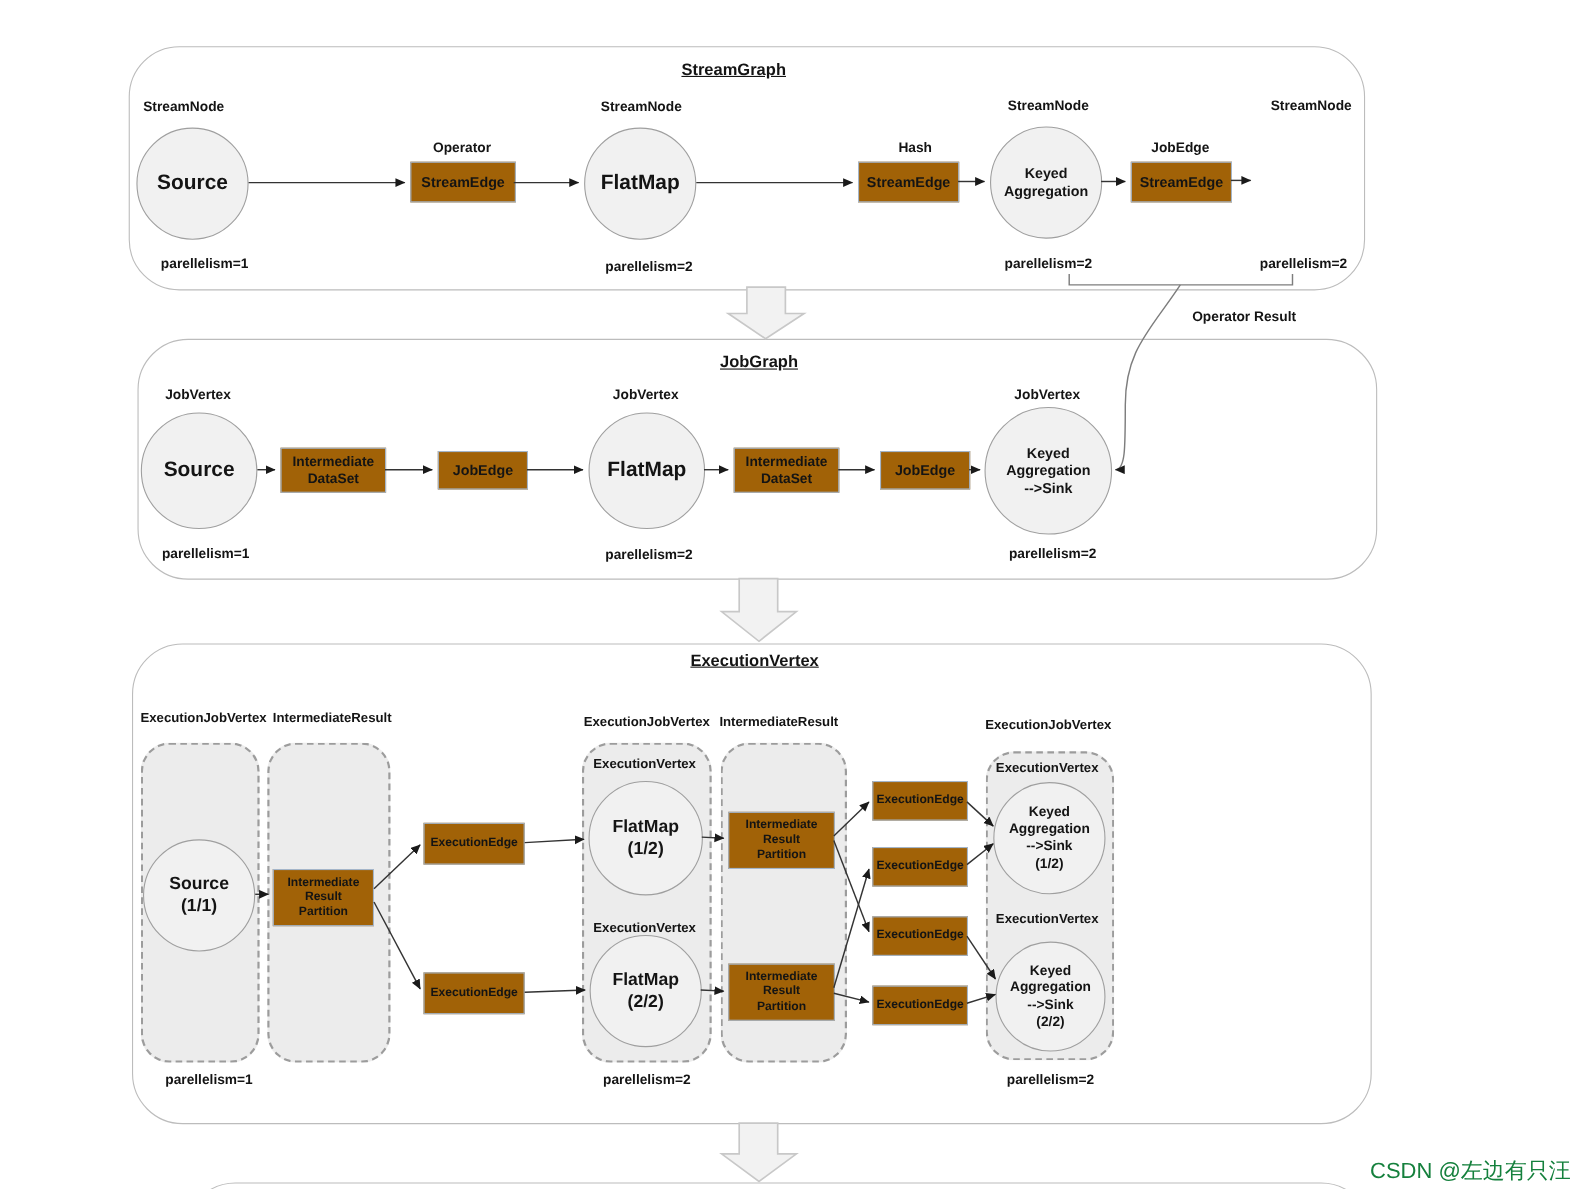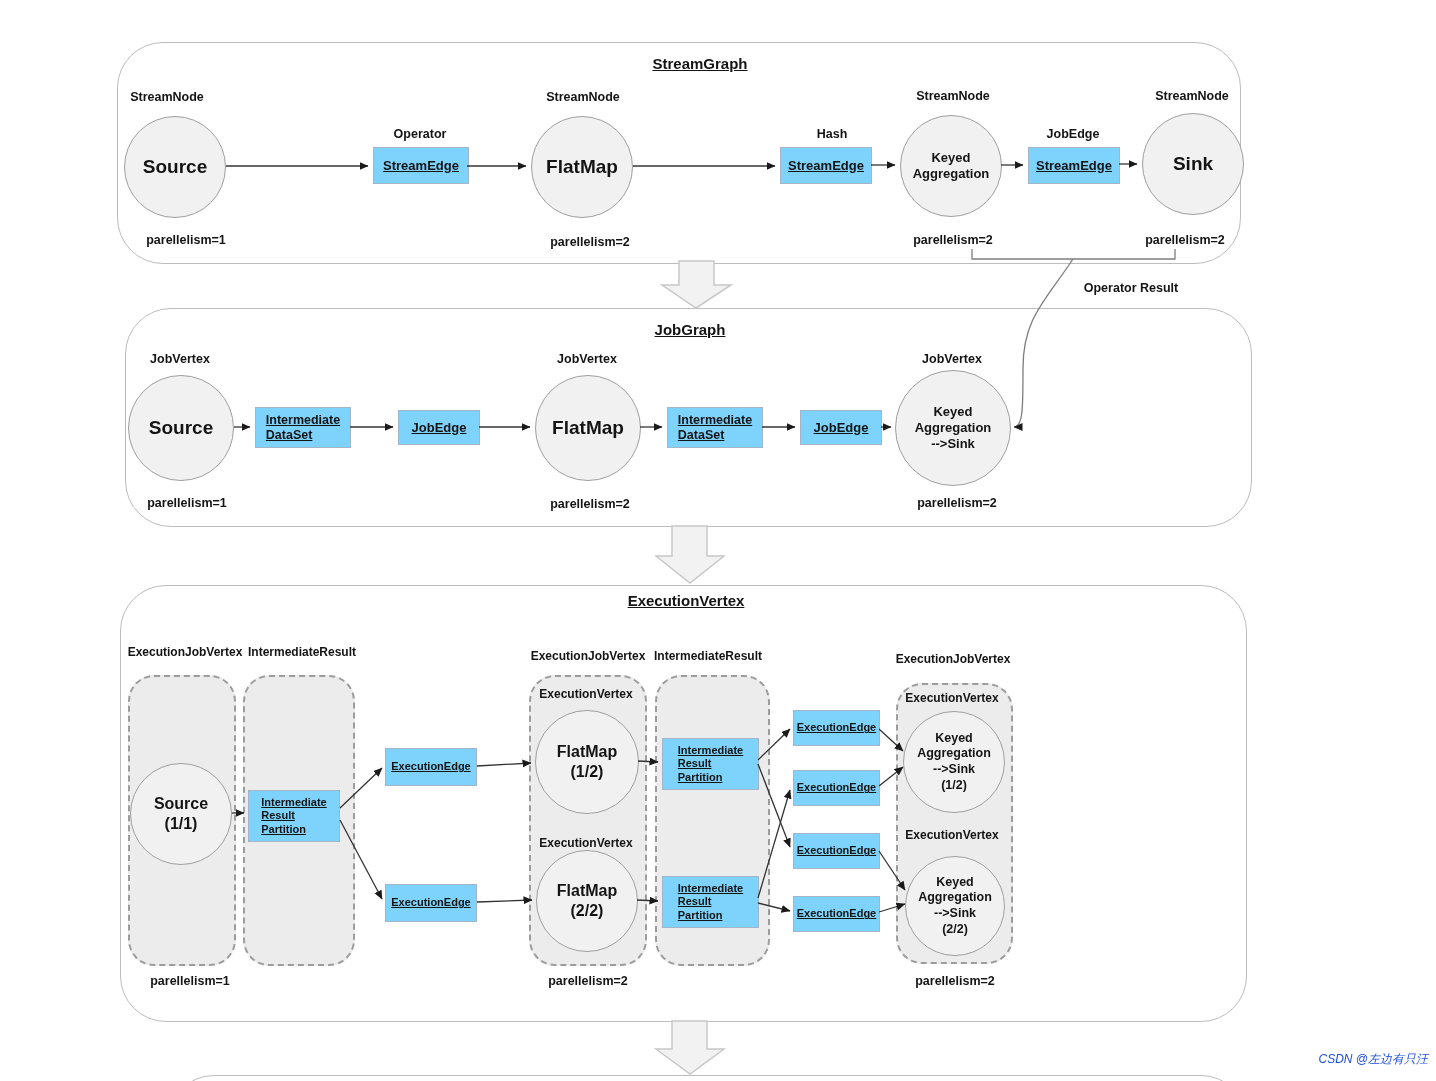--- a/index.html
+++ b/index.html
@@ -6,56 +6,55 @@
   .canvas{
     position:relative;width:1436px;height:1081px;background:#ffffff;
     font-family:"Liberation Sans",sans-serif;color:#141414;overflow:hidden;
   }
   .panel{position:absolute;border:1px solid #bcbcbc;border-radius:46px;background:#ffffff;}
   .panel-title{position:absolute;transform:translateX(-50%);font-weight:bold;font-size:15px;
     text-decoration:underline;color:#141414;white-space:nowrap;}
   .circle{position:absolute;border-radius:50%;background:#f1f1f1;border:1px solid #9f9f9f;
     display:flex;align-items:center;justify-content:center;text-align:center;
     font-weight:bold;white-space:pre-line;line-height:1.25;}
-  .bluebox{position:absolute;background:#7dd3fc;border:1px solid #a4b5c9;
-    display:flex;align-items:center;justify-content:center;text-align:left;
-    font-weight:bold;white-space:pre-line;line-height:1.2;text-decoration:underline;}
+  .bluebox{position:absolute;background:#a16207;border:1px solid #a4b5c9;
+    display:flex;align-items:center;justify-content:center;text-align:center;
+    font-weight:bold;white-space:pre-line;line-height:1.2;}
   .dgroup{position:absolute;background:#ececec;border:2px dashed #9c9c9c;border-radius:26px;}
   .lbl{position:absolute;transform:translateX(-50%);font-weight:bold;font-size:12.5px;
     white-space:nowrap;color:#141414;}
   .lbl-sm{font-size:12px;}
   .fs19{font-size:19px;}
   .fs16{font-size:16px;}
   .fs13{font-size:13px;}
   .fs12{font-size:12.5px;}
   .fs11{font-size:11px;}
   .svg-layer{position:absolute;left:0;top:0;z-index:6;}
   .shape{z-index:3;}
   .txt{z-index:8;}
-  .watermark{position:absolute;right:8px;top:1051px;font-size:12px;color:#1d4ed8;
-    font-weight:normal;z-index:9;white-space:nowrap;font-style:italic;}
+  .watermark{position:absolute;right:8px;top:1051px;font-size:20px;color:#15803d;
+    font-weight:normal;z-index:9;white-space:nowrap;}
 </style>
 </head>
 <body>
 
 <div class="canvas">
 
   <div class="panel" style="left:117px;top:42px;width:1122px;height:220px;"></div>
-  <div class="panel-title txt" style="left:700px;top:55px;">StreamGraph</div>
+  <div class="panel-title txt" style="left:667px;top:55px;">StreamGraph</div>
 
   <div class="lbl txt" style="left:167px;top:90px;">StreamNode</div>
   <div class="lbl txt" style="left:583px;top:90px;">StreamNode</div>
   <div class="lbl txt" style="left:953px;top:89px;">StreamNode</div>
   <div class="lbl txt" style="left:1192px;top:89px;">StreamNode</div>
 
   <div class="circle shape fs19" style="left:124px;top:116px;width:100px;height:100px;">Source</div>
   <div class="circle shape fs19" style="left:531px;top:116px;width:100px;height:100px;">FlatMap</div>
   <div class="circle shape fs13" style="left:900px;top:115px;width:100px;height:100px;">Keyed
 Aggregation</div>
-  <div class="circle shape fs19" style="left:1142px;top:113px;width:100px;height:100px;">Sink</div>
 
   <div class="lbl txt" style="left:420px;top:127px;">Operator</div>
   <div class="lbl txt" style="left:832px;top:127px;">Hash</div>
   <div class="lbl txt" style="left:1073px;top:127px;">JobEdge</div>
 
   <div class="bluebox shape fs13" style="left:373px;top:147px;width:94px;height:35px;">StreamEdge</div>
   <div class="bluebox shape fs13" style="left:780px;top:147px;width:90px;height:35px;">StreamEdge</div>
   <div class="bluebox shape fs13" style="left:1028px;top:147px;width:90px;height:35px;">StreamEdge</div>
 
   <div class="lbl txt" style="left:186px;top:233px;">parellelism=1</div>

